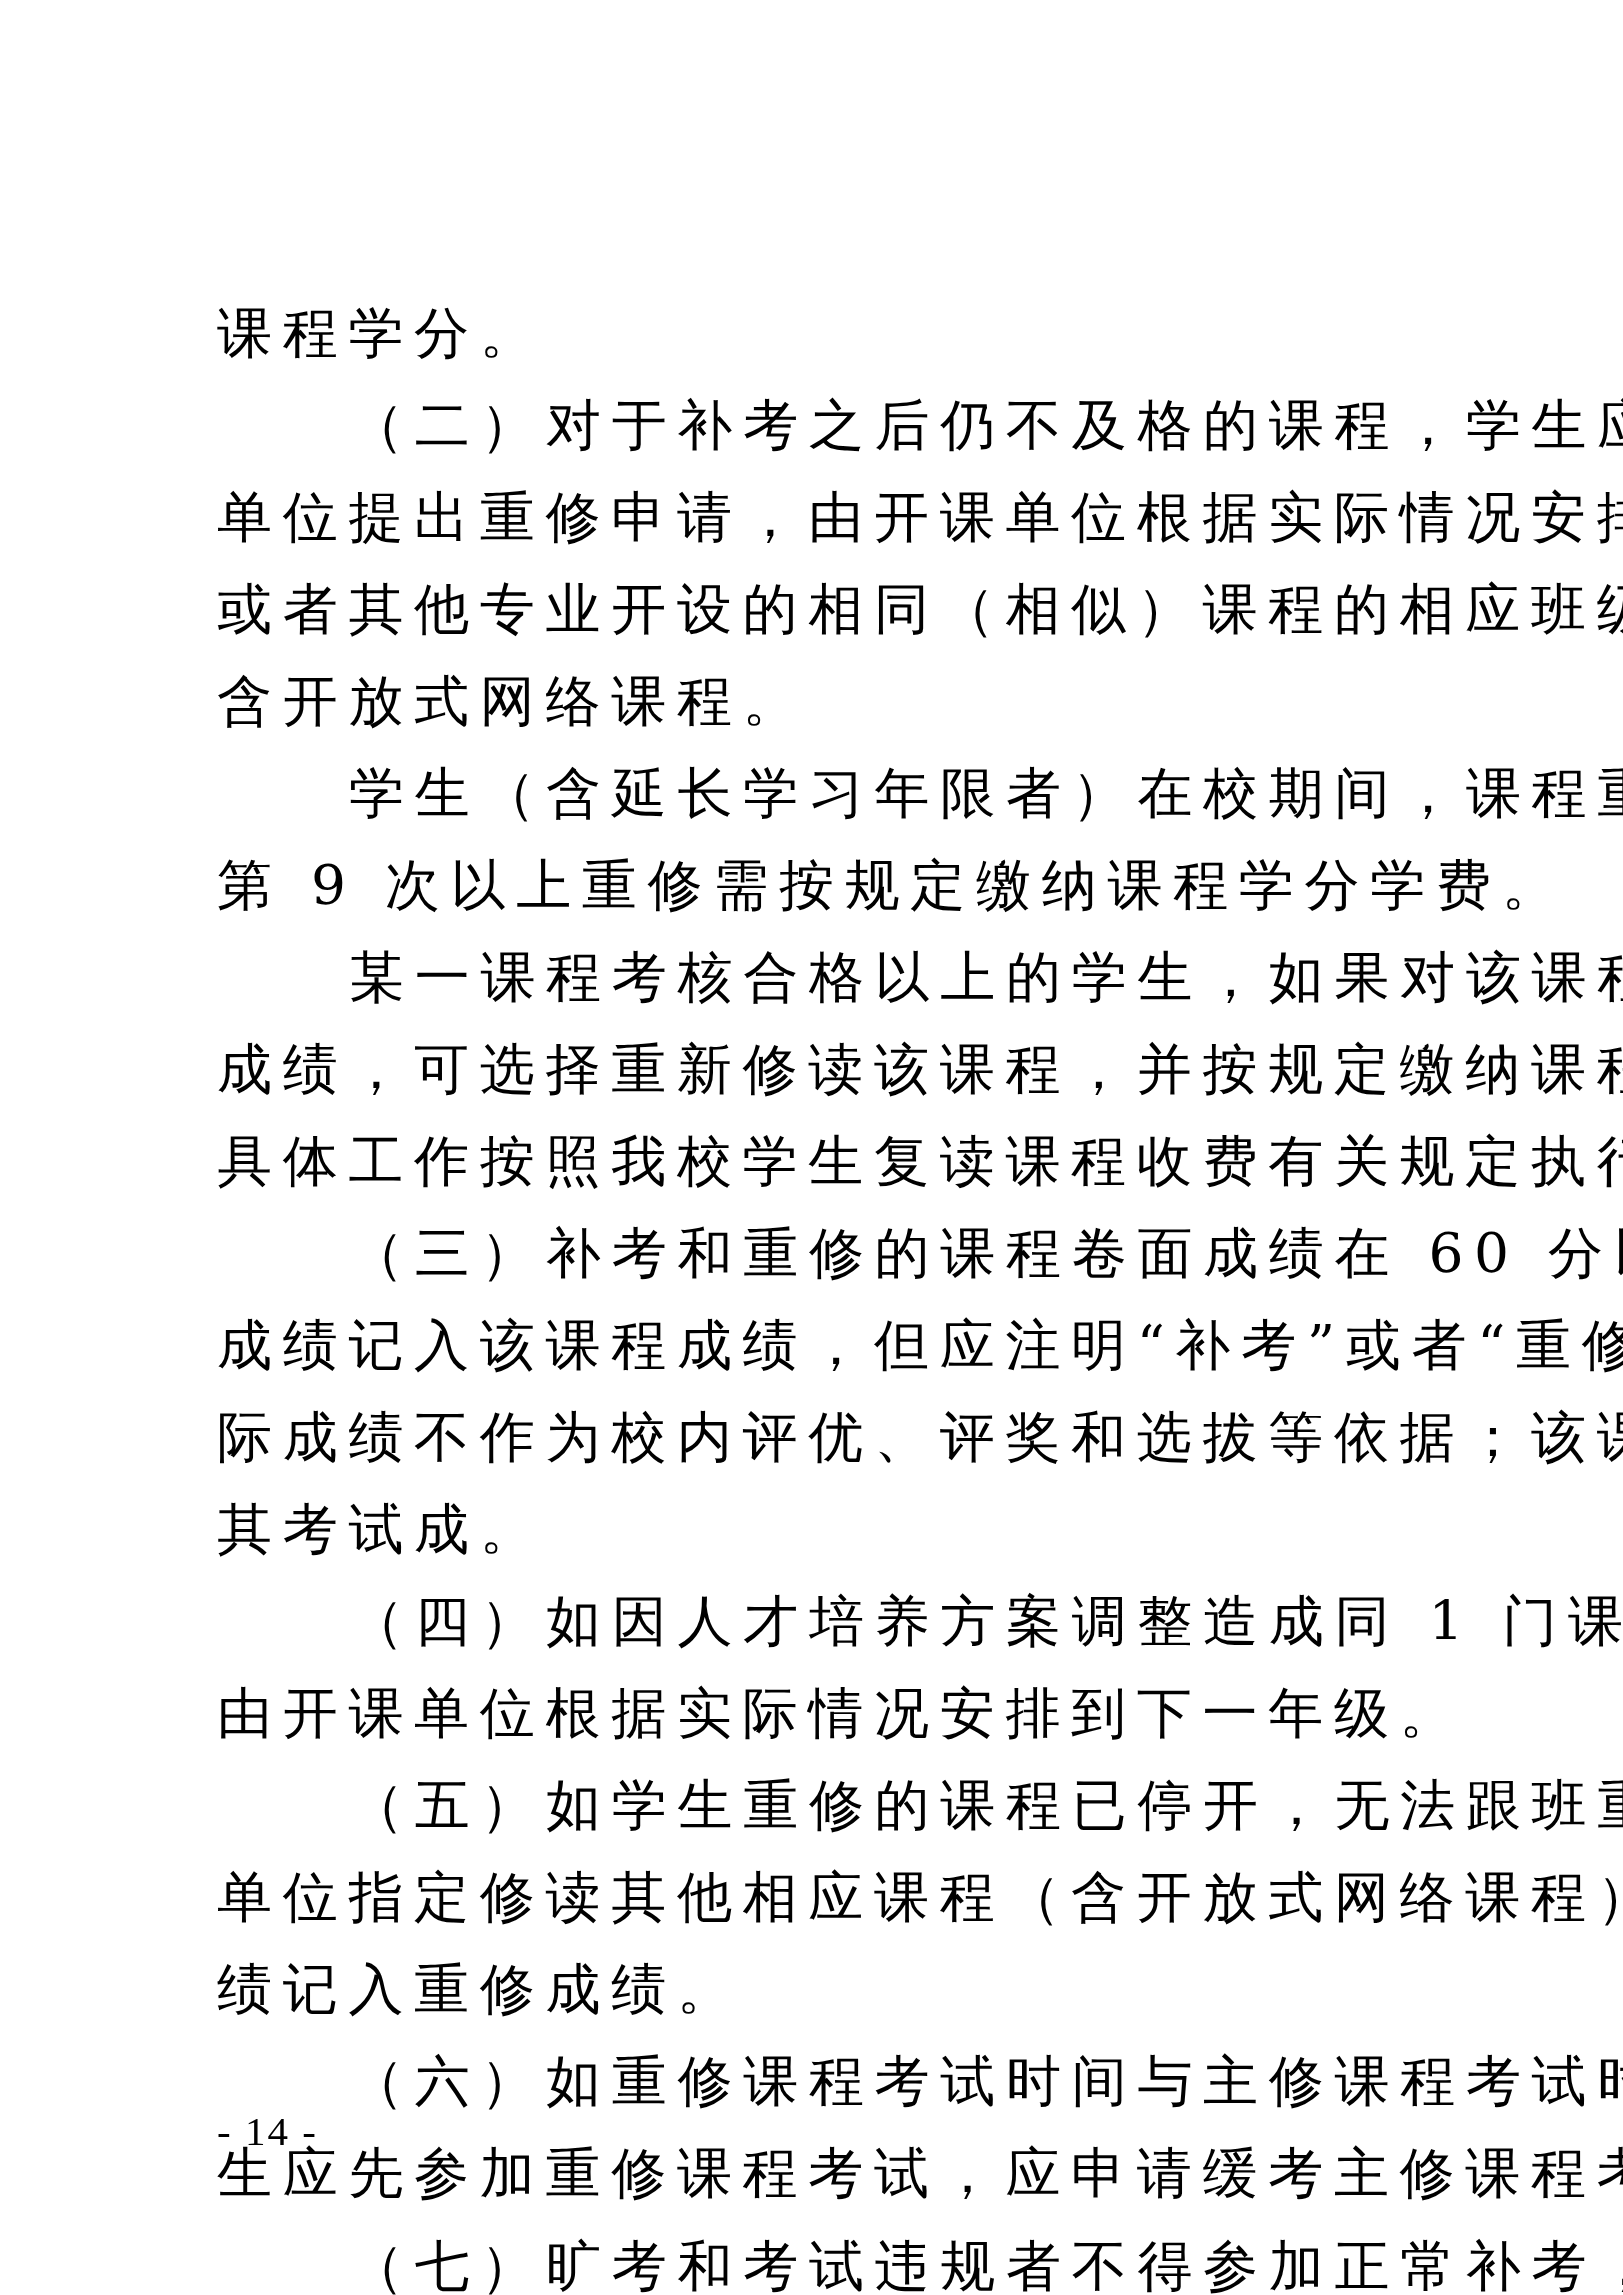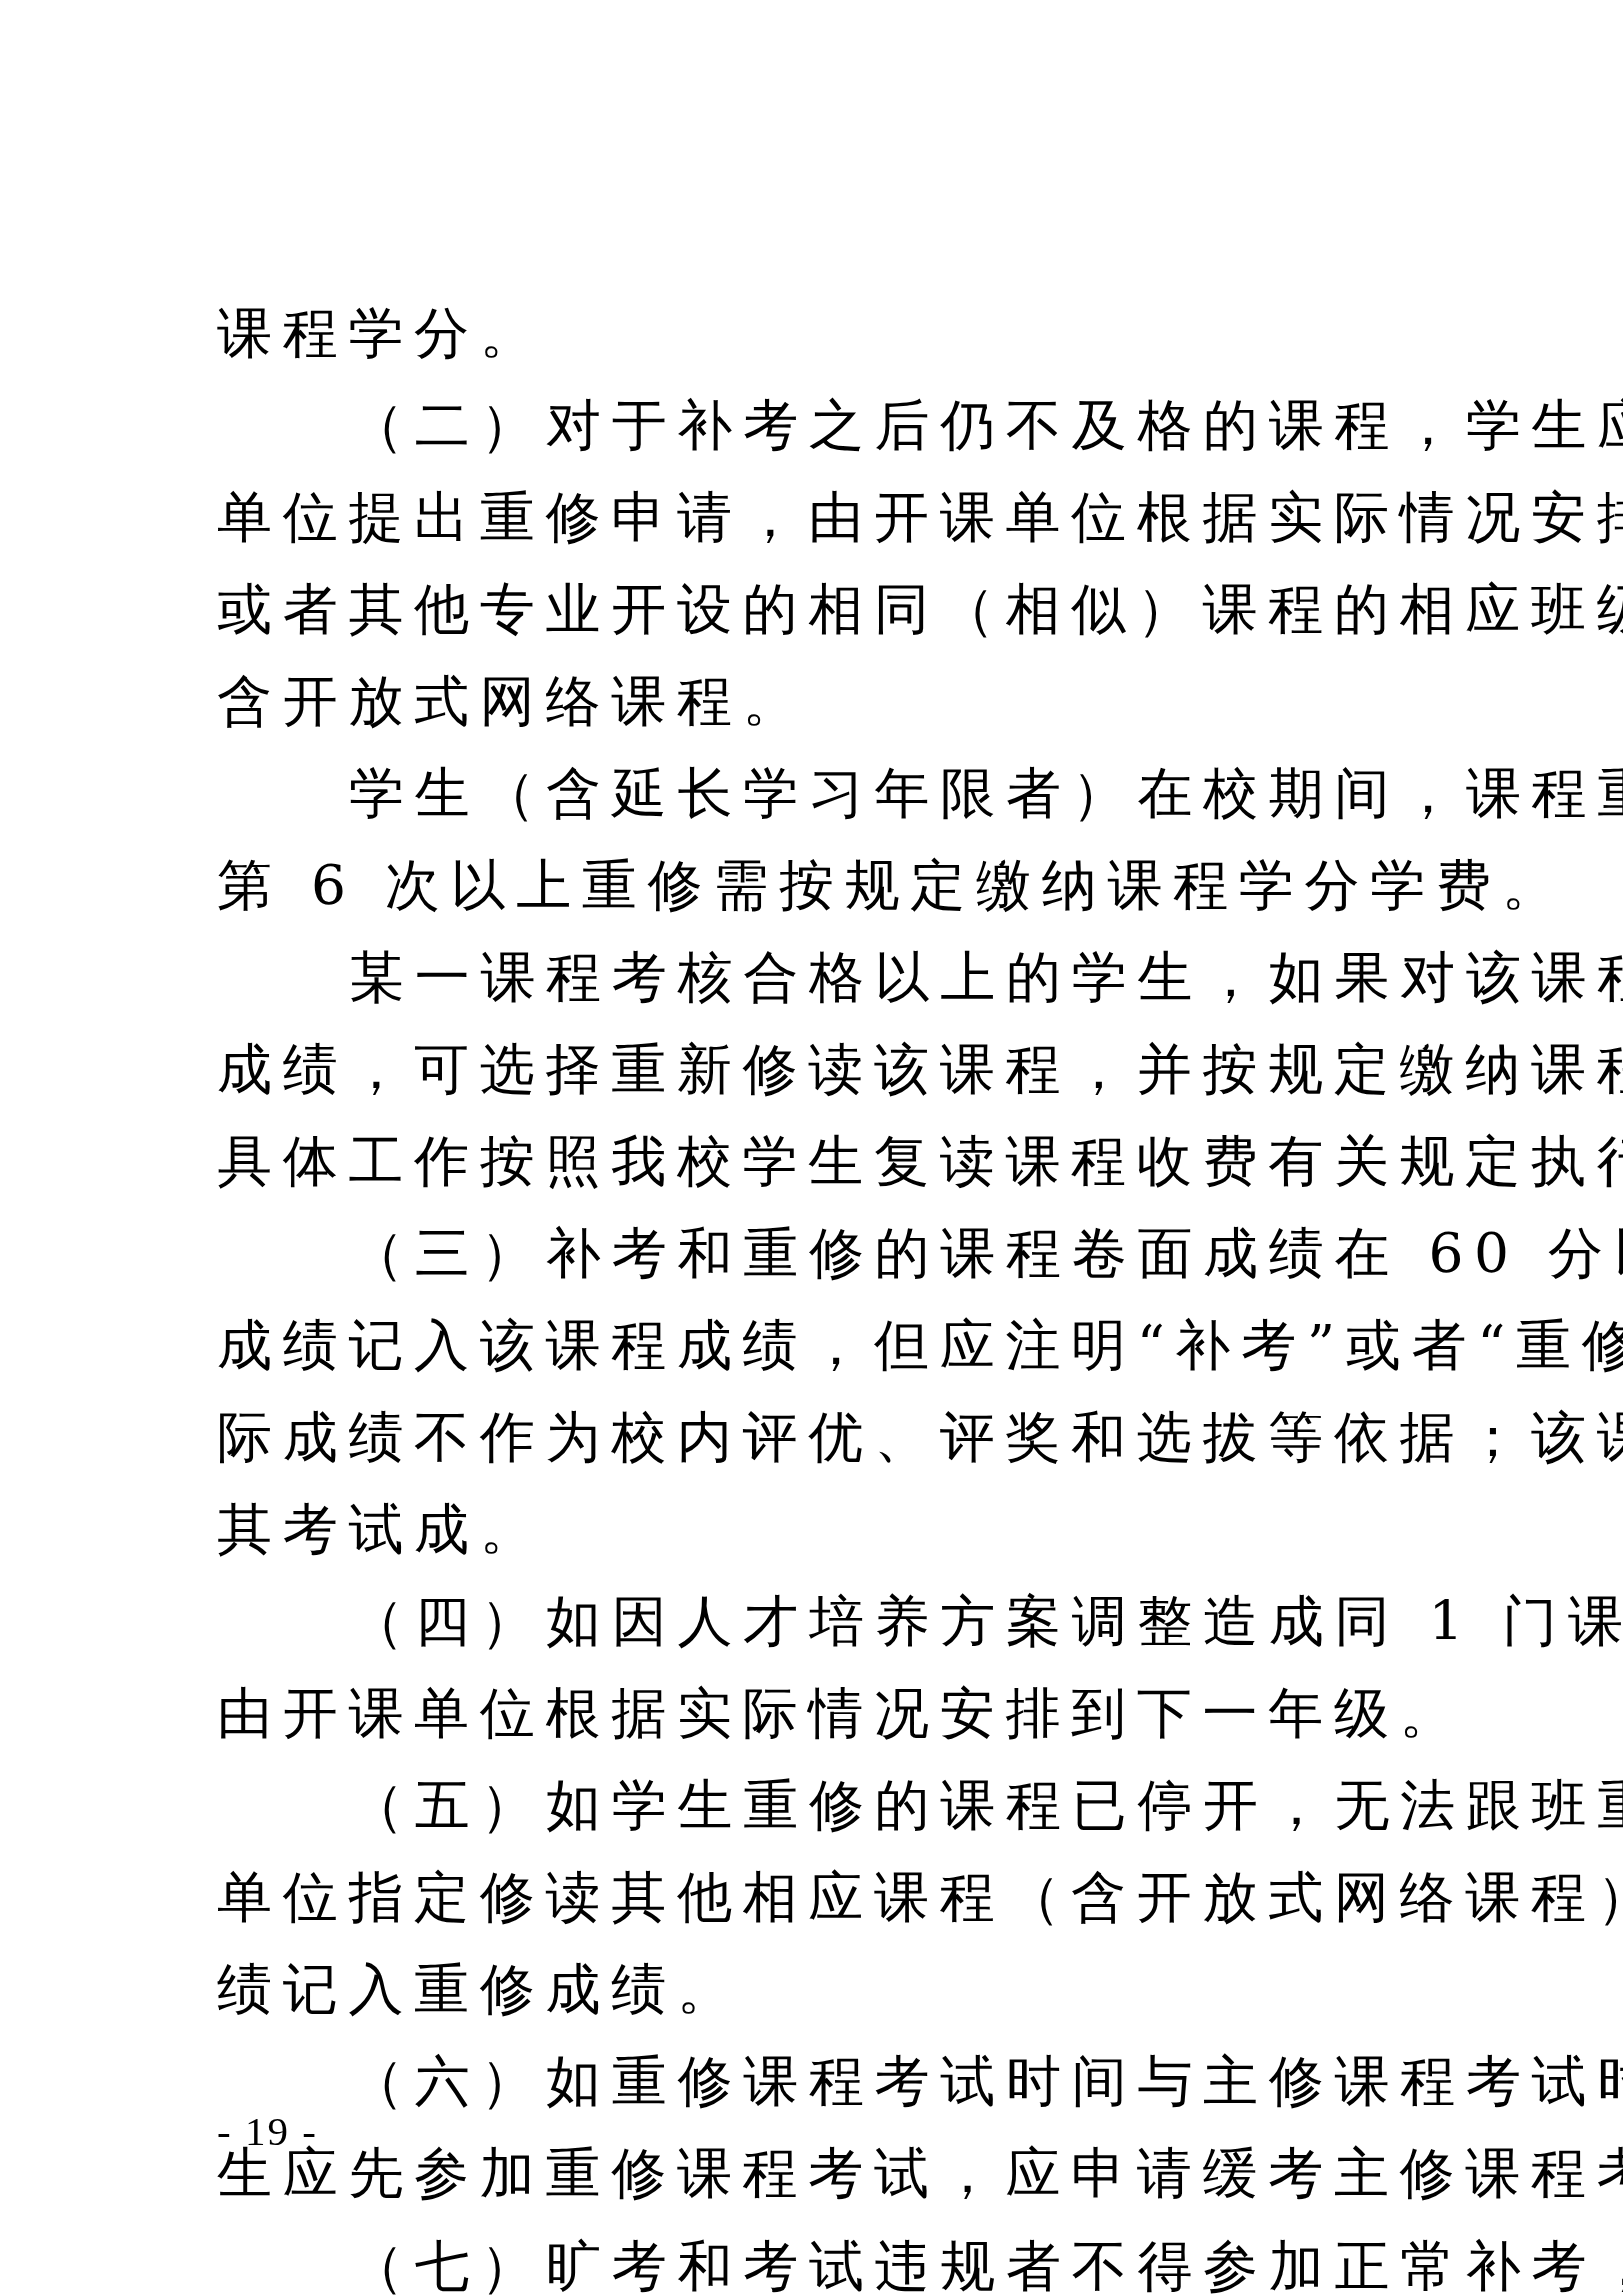--- a/index.html
+++ b/index.html
@@ -55,33 +55,33 @@
 <body>
 
 <div class="page">
   <div class="body-text">
     <div class="line" style="top:0px">课程学分。</div>
     <div class="line indent" style="top:92px">（二）对于补考之后仍不及格的课程，学生应及时向开课</div>
     <div class="line" style="top:184px">单位提出重修申请，由开课单位根据实际情况安排到下一年级</div>
     <div class="line" style="top:276px">或者其他专业开设的相同（相似）课程的相应班级进行学习，</div>
     <div class="line" style="top:368px">含开放式网络课程。</div>
     <div class="line indent" style="top:460px">学生（含延长学习年限者）在校期间，课程重修次数不限，</div>
-    <div class="line" style="top:552px">第 6 次以上重修需按规定缴纳课程学分学费。</div>
+    <div class="line" style="top:552px">第 9 次以上重修需按规定缴纳课程学分学费。</div>
     <div class="line indent" style="top:644px">某一课程考核合格以上的学生，如果对该课程欲获得更好</div>
     <div class="line" style="top:736px">成绩，可选择重新修读该课程，并按规定缴纳课程学分学费。</div>
     <div class="line" style="top:828px">具体工作按照我校学生复读课程收费有关规定执行。</div>
     <div class="line indent" style="top:920px">（三）补考和重修的课程卷面成绩在 60 分以上的，以实际</div>
     <div class="line" style="top:1012px">成绩记入该课程成绩，但应注明“补考”或者“重修”。该实</div>
     <div class="line" style="top:1104px">际成绩不作为校内评优、评奖和选拔等依据；该课程绩点以 60</div>
     <div class="line" style="top:1196px">其考试成。</div>
     <div class="line indent" style="top:1288px">（四）如因人才培养方案调整造成同 1 门课程的学分变动，</div>
     <div class="line" style="top:1380px">由开课单位根据实际情况安排到下一年级。</div>
     <div class="line indent" style="top:1472px">（五）如学生重修的课程已停开，无法跟班重修，由开课</div>
     <div class="line" style="top:1564px">单位指定修读其他相应课程（含开放式网络课程），其考试成</div>
     <div class="line" style="top:1656px">绩记入重修成绩。</div>
     <div class="line indent" style="top:1748px">（六）如重修课程考试时间与主修课程考试时间冲突，学</div>
     <div class="line" style="top:1840px">生应先参加重修课程考试，应申请缓考主修课程考试。</div>
     <div class="line indent" style="top:1933px">（七）旷考和考试违规者不得参加正常补考，应重修相应</div>
   </div>
 
-  <div class="page-number">- 19 -</div>
+  <div class="page-number">- 14 -</div>
 </div>
 
 
 </body></html>

